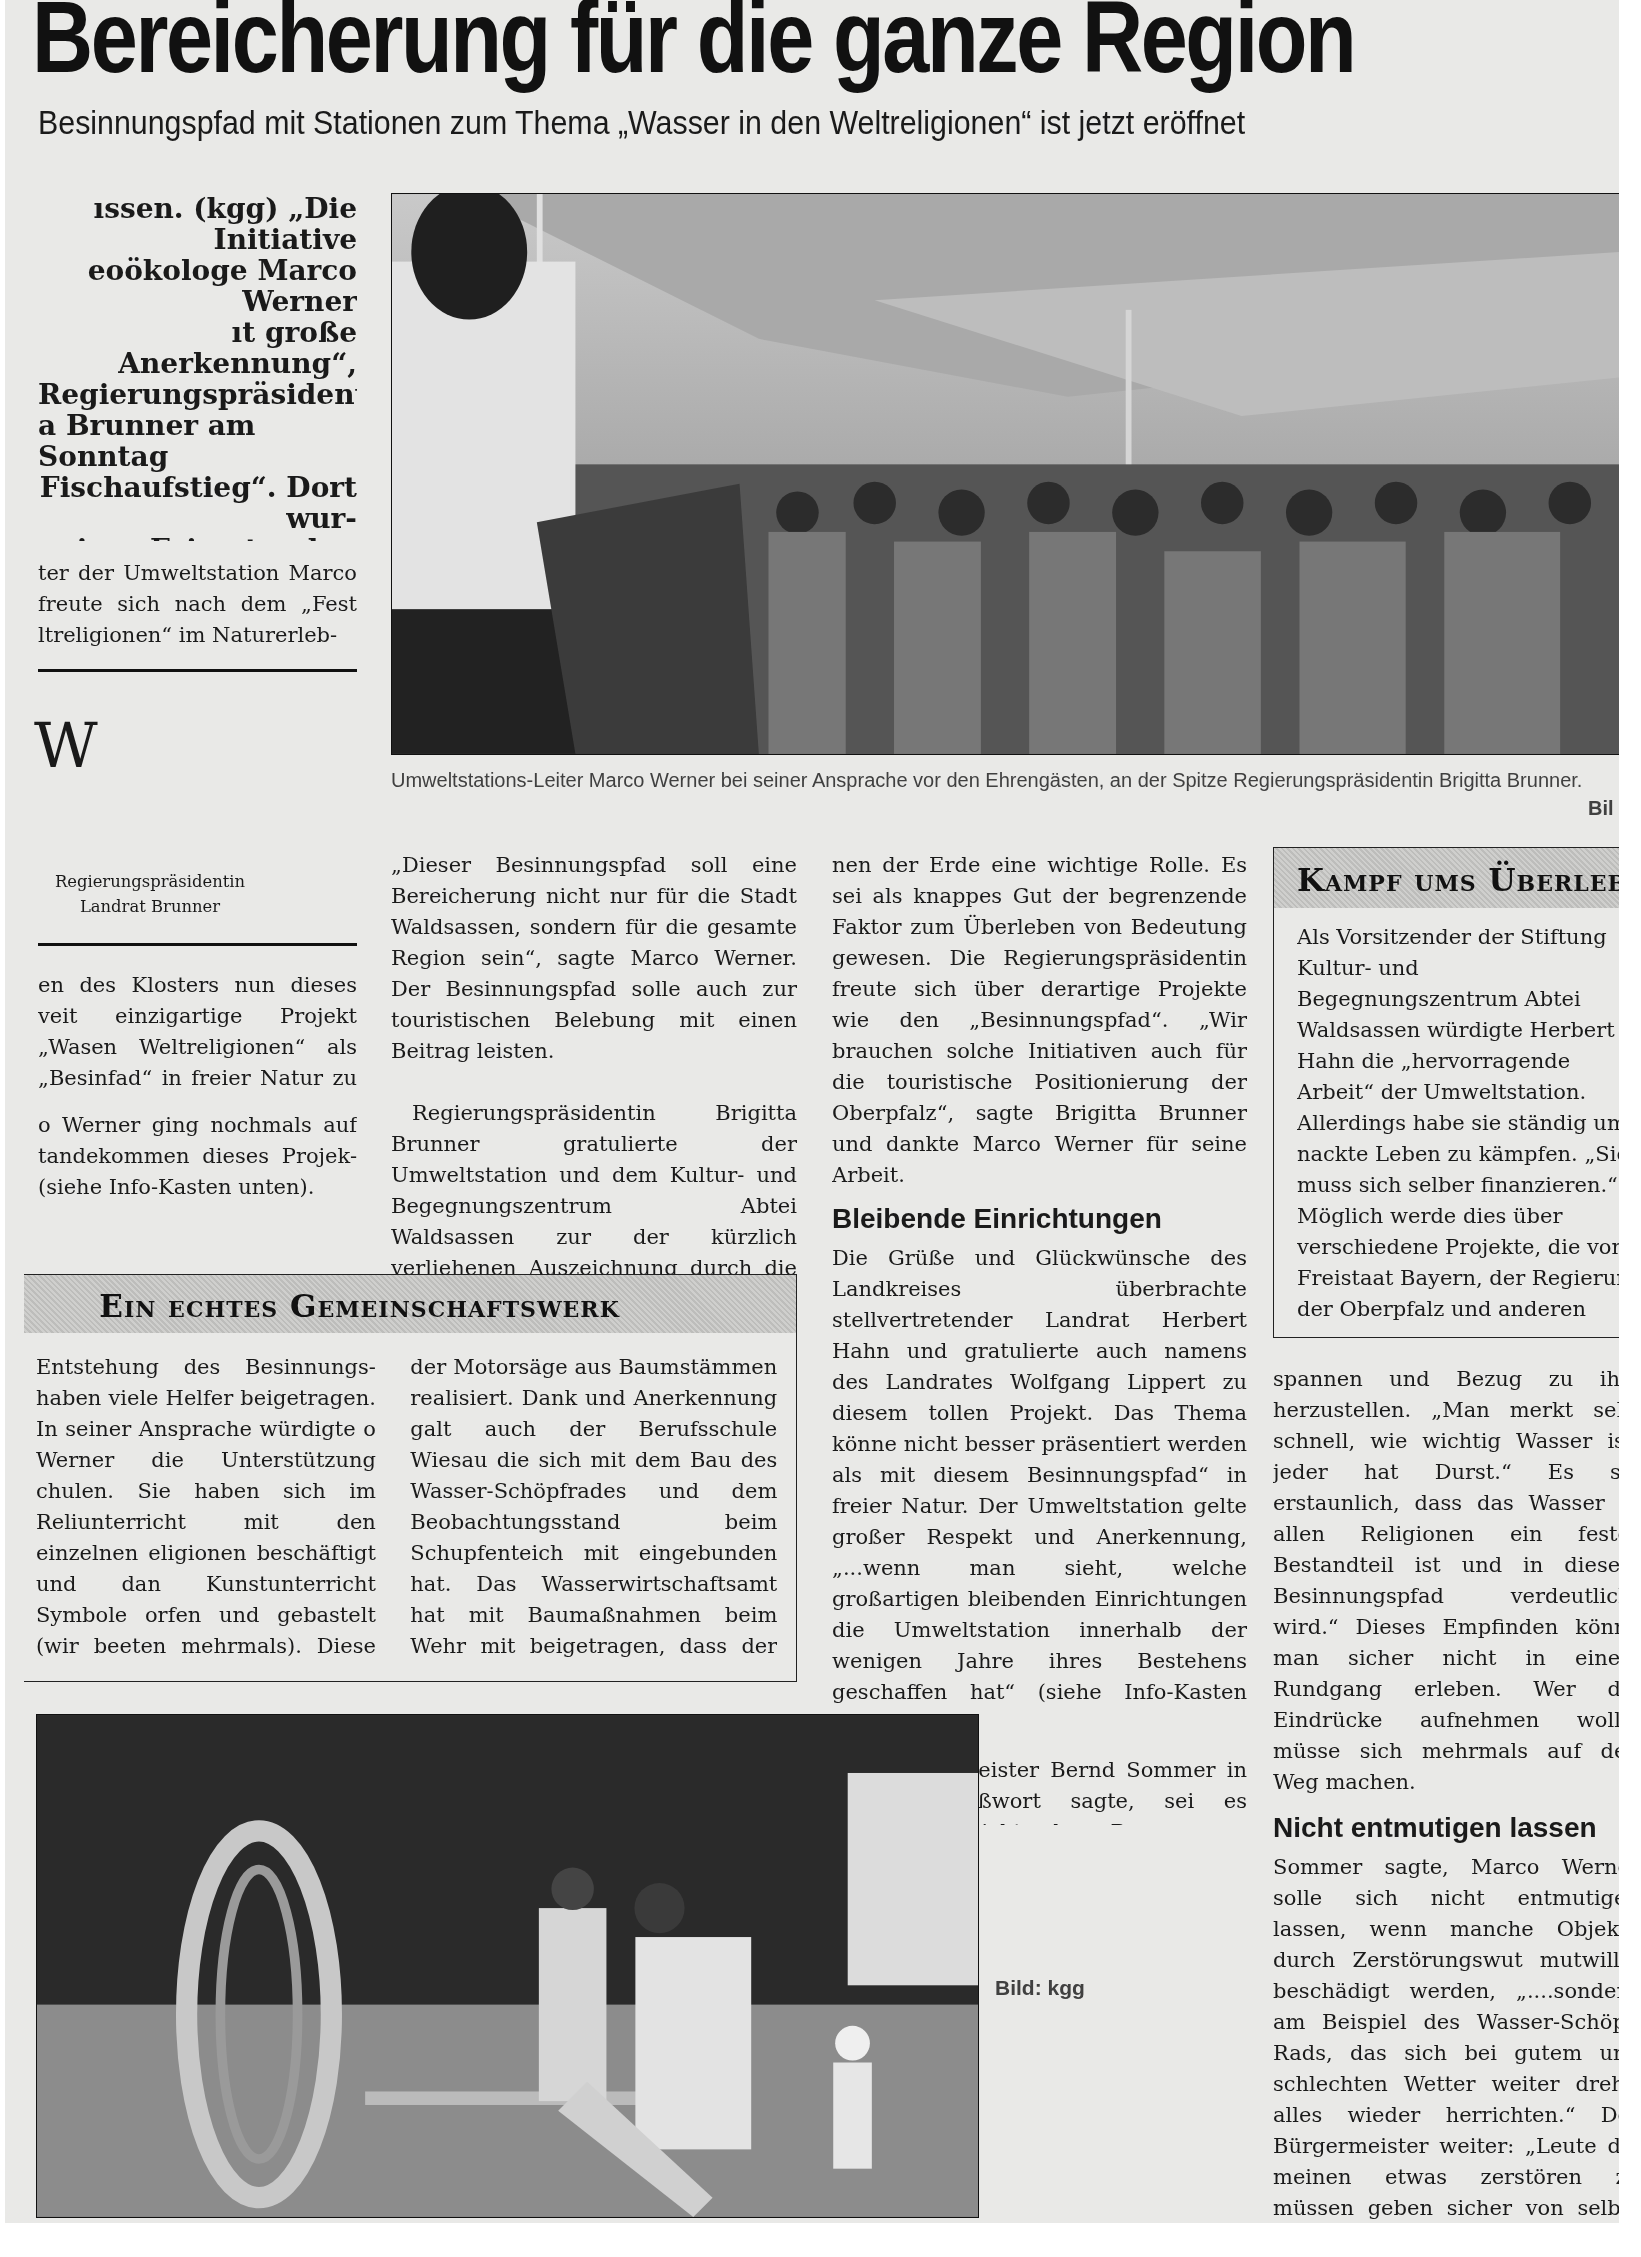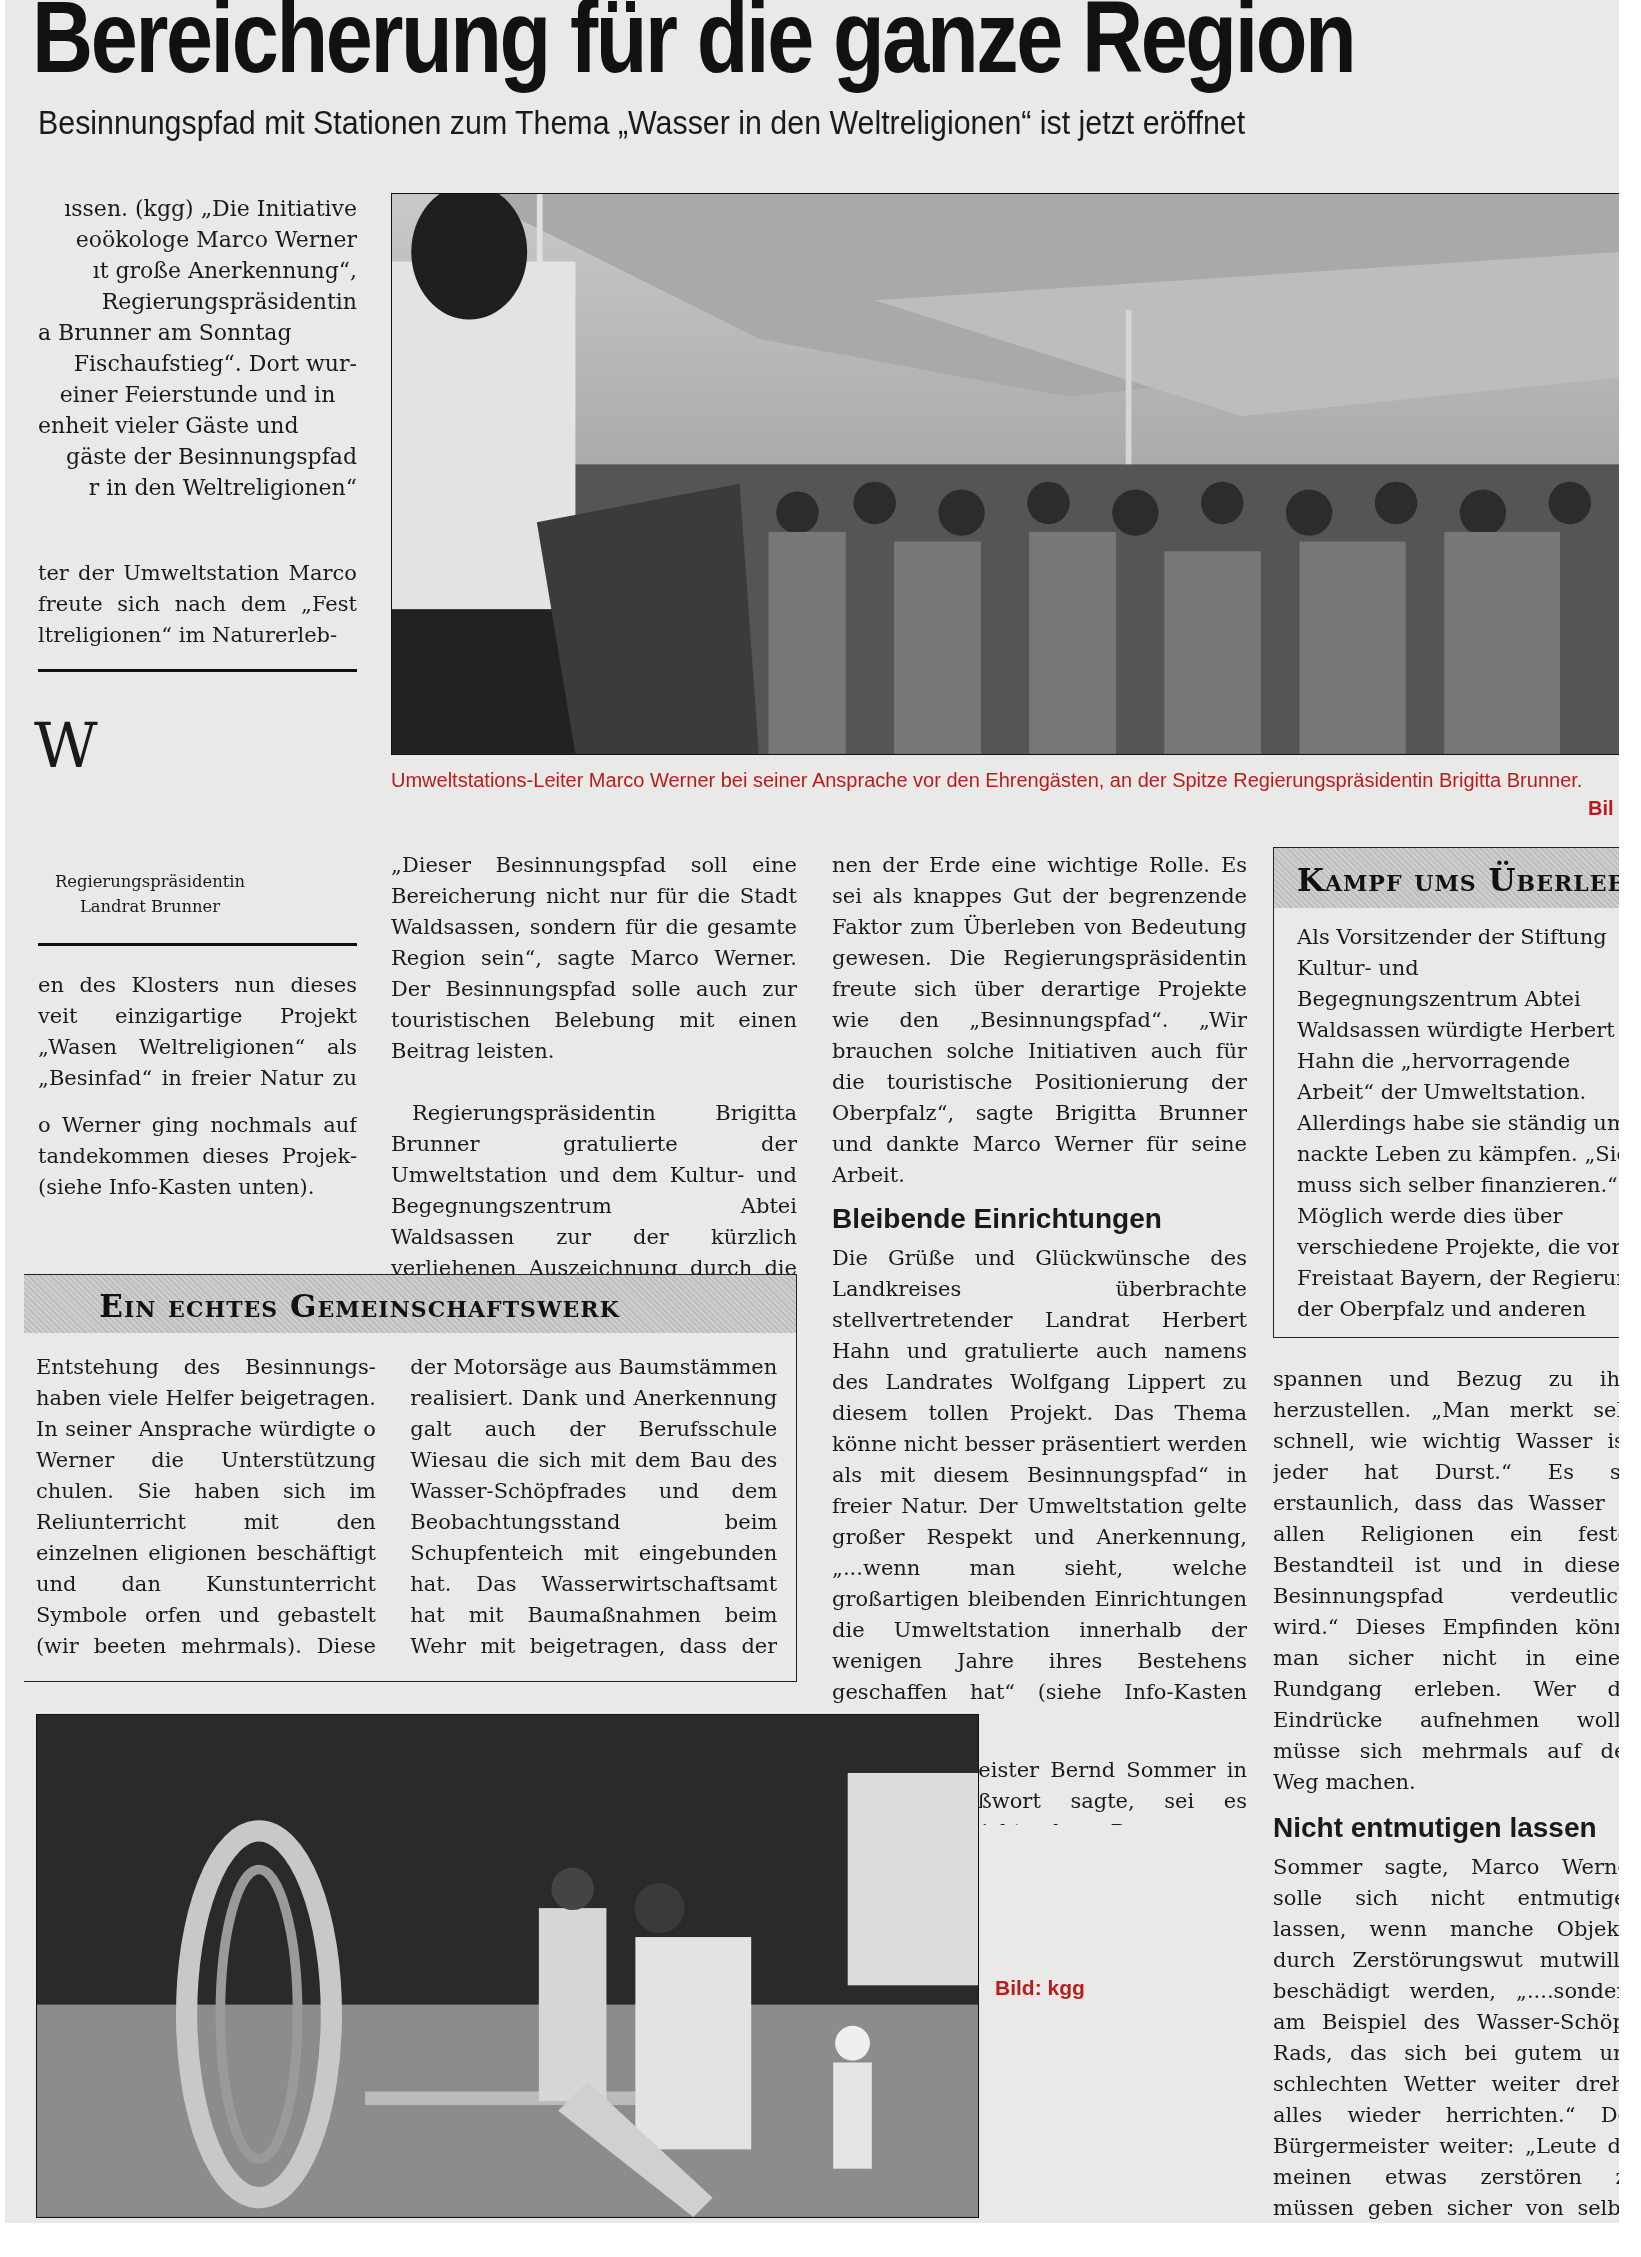--- a/index.html
+++ b/index.html
@@ -21,24 +21,24 @@
     transform:scaleX(0.83); transform-origin:left top; white-space:nowrap;
   }
   .subhead {
     left:33px; top:104px;
     font-family:"Liberation Sans", sans-serif; font-size:33px; color:#1a1a1a;
     white-space:nowrap; transform:scaleX(0.92); transform-origin:left top;
   }
   .col { font-size:21px; line-height:31px; text-align:justify; }
   .col p { margin:0; }
   .col p + p { margin-top:31px; }
-  .lead { font-weight:normal; font-size:22px; line-height:31px; }
+  .lead { font-weight:bold; font-size:28px; line-height:31px; }
   .clip { overflow:hidden; }
   .photo { background:#555; border:1.9px solid #111; overflow:hidden; }
-  .caption { font-family:"Liberation Sans", sans-serif; font-size:20px; line-height:28px; color:#b91c1c; }
+  .caption { font-family:"Liberation Sans", sans-serif; font-size:20px; line-height:28px; color:#404040; }
   .rule { background:#111; height:2.9px; }
   .quote { text-align:center; font-size:21px; line-height:31px; }
   .quote .dropcap { font-size:62px; line-height:54px; float:left; margin-right:3.9px; }
   .attrib { text-align:center; font-size:16.4px; line-height:25px; }
   .boxhead {
     background:repeating-linear-gradient(45deg,#bdbdbb 0 1.9px,#cfcfcd 1.9px 3.9px);
     font-family:"DejaVu Serif", serif; font-weight:bold; font-variant:small-caps;
     font-size:31px; letter-spacing:1px; color:#111; white-space:nowrap; overflow:hidden;
   }
   .subtitle { font-family:"Liberation Sans", sans-serif; font-weight:bold; font-size:28px; line-height:39px; }

